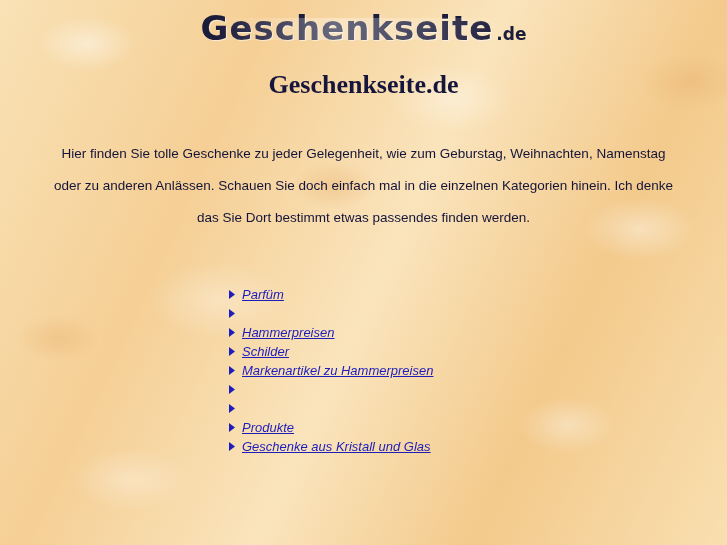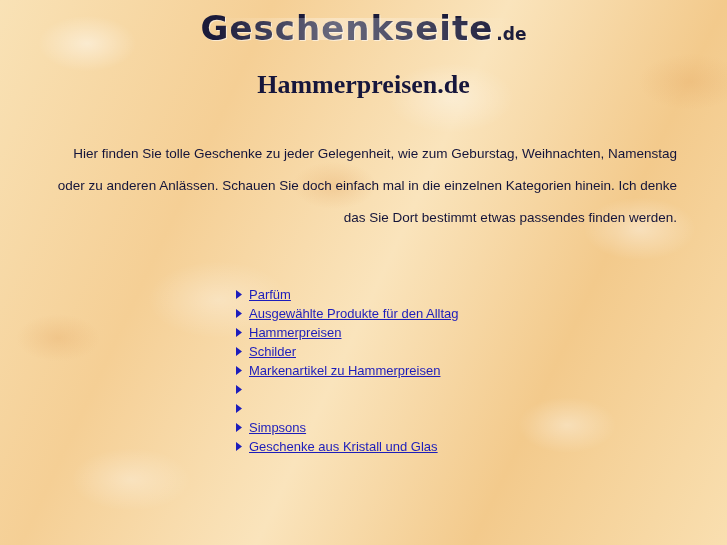--- a/index.html
+++ b/index.html
@@ -79,32 +79,33 @@
     font-size: 26px;
     color: #16163c;
   }
 
   
   .intro {
     position: absolute;
     top: 138px;
     left: 50px;
     width: 627px;
-    text-align: right;
+    text-align: center;
     font-size: 13.5px;
     line-height: 32px;
     color: #14143a;
   }
 
   
   .link-list {
     position: absolute;
     top: 285px;
-    left: 232px;
+    left: 225px;
     width: 420px;
+    font-style: italic;
   }
   .link-row {
     display: flex;
     align-items: center;
     height: 19px;
     margin-bottom: 0px;
   }
   .bullet {
     width: 13px;
     height: 13px;
@@ -125,42 +126,41 @@
 </head>
 <body>
 
 <div class="page">
 
   <div class="banner">
     <span class="banner-main">Geschenkseite</span><span class="banner-tld">.de</span>
   </div>
   <div class="banner-sheen"></div>
 
-  <div class="headline">Hammerpreisen.de</div>
+  <div class="headline">Geschenkseite.de</div>
 
   <div class="intro">Hier finden Sie tolle Geschenke zu jeder Gelegenheit, wie zum Geburstag, Weihnachten, Namenstag oder zu anderen Anlässen. Schauen Sie doch einfach mal in die einzelnen Kategorien hinein. Ich denke das Sie Dort bestimmt etwas passendes finden werden.</div>
 
   <div class="link-list">
 
     <div class="link-row">
       <span class="bullet">
         <svg width="13" height="13" viewBox="0 0 13 13">
             <path d="M4 2 L4 11 L10 6.5 Z" fill="#1d1dbb"></path>
           </svg>
       </span>
       <a href="#">Parfüm</a>
     </div>
 
     <div class="link-row">
       <span class="bullet">
         <svg width="13" height="13" viewBox="0 0 13 13">
             <path d="M4 2 L4 11 L10 6.5 Z" fill="#1d1dbb"></path>
           </svg>
       </span>
-      <a href="#">Ausgewählte Produkte für den Alltag</a>
     </div>
 
     <div class="link-row">
       <span class="bullet">
         <svg width="13" height="13" viewBox="0 0 13 13">
             <path d="M4 2 L4 11 L10 6.5 Z" fill="#1d1dbb"></path>
           </svg>
       </span>
       <a href="#">Hammerpreisen</a>
     </div>
@@ -201,21 +201,21 @@
       </span>
     </div>
 
 
     <div class="link-row">
       <span class="bullet">
         <svg width="13" height="13" viewBox="0 0 13 13">
             <path d="M4 2 L4 11 L10 6.5 Z" fill="#1d1dbb"></path>
           </svg>
       </span>
-      <a href="#">Simpsons</a>
+      <a href="#">Produkte</a>
     </div>
 
     <div class="link-row">
       <span class="bullet">
         <svg width="13" height="13" viewBox="0 0 13 13">
             <path d="M4 2 L4 11 L10 6.5 Z" fill="#1d1dbb"></path>
           </svg>
       </span>
       <a href="#">Geschenke aus Kristall und Glas</a>
     </div>

